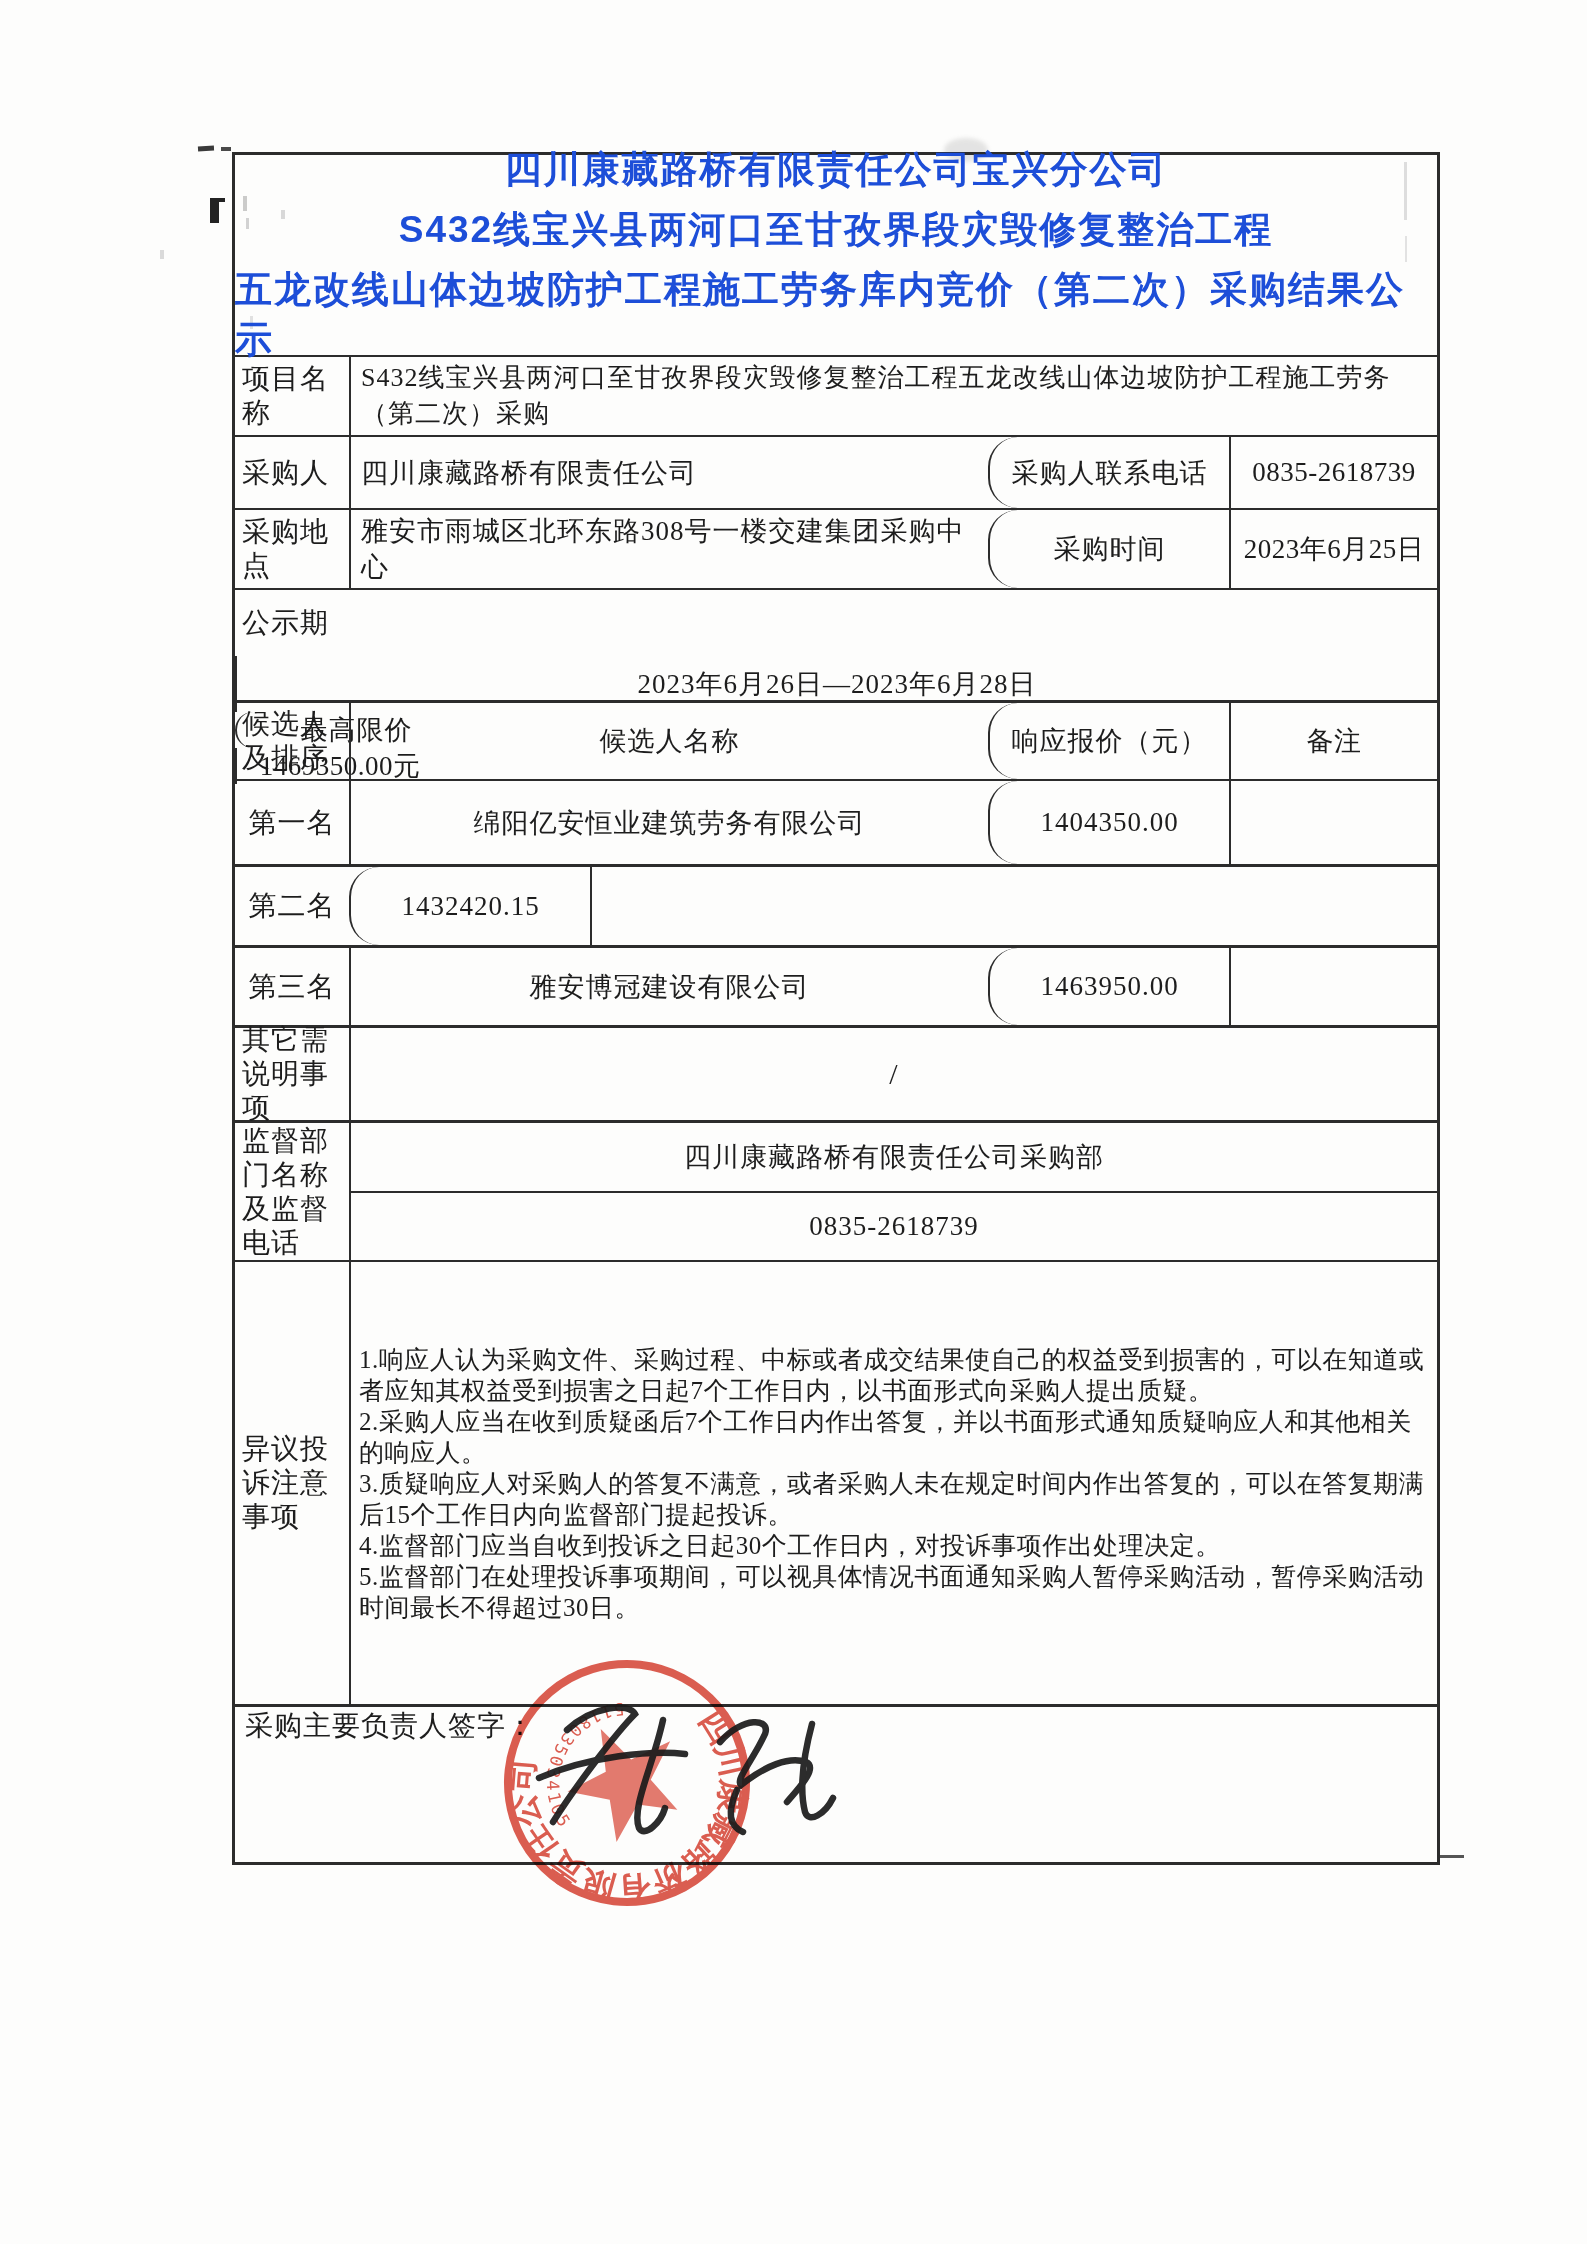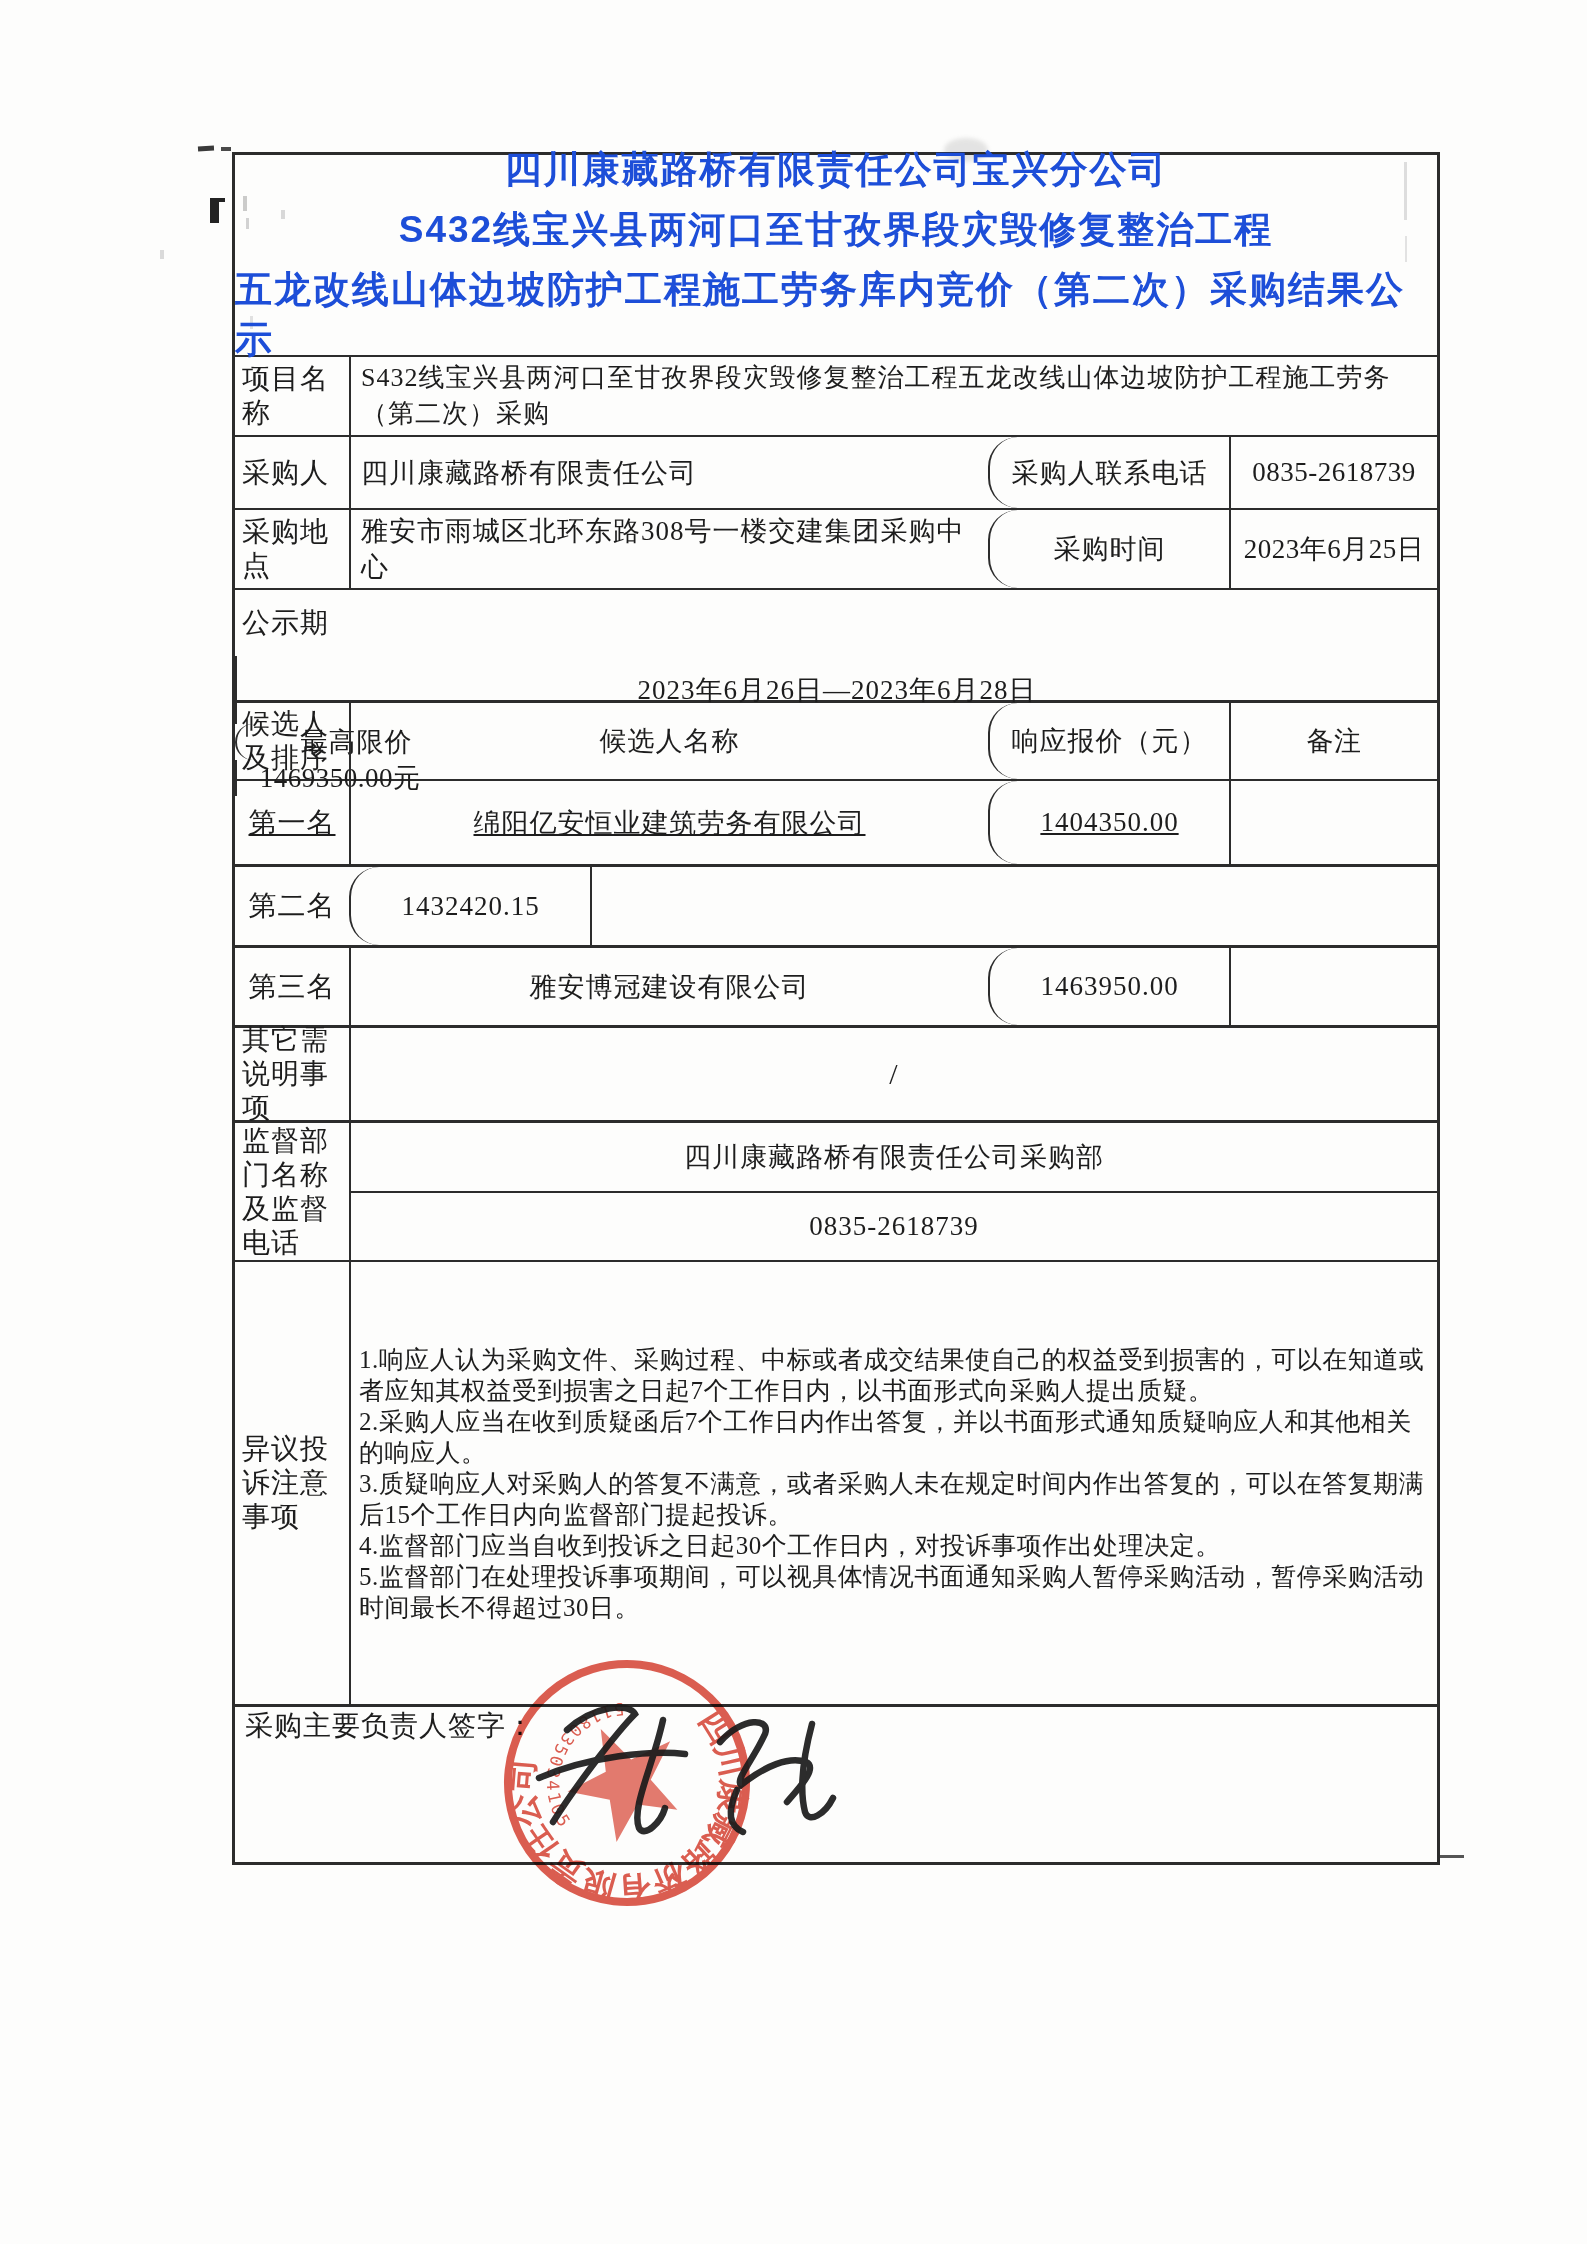--- a/index.html
+++ b/index.html
@@ -21,21 +21,21 @@
     font-weight:700; font-size:37px; letter-spacing:2px; color:#1d4ed8;
   }
   .row { display:flex; border-top:2.5px solid #2c2c2c; box-sizing:border-box; }
   .row.thick { border-top-width:3.5px; }
   .row > div { box-sizing:border-box; }
   .row > div + div { border-left:2.5px solid #2c2c2c; }
   .c1 {
     width:114px; flex:none; display:flex; align-items:center;
     padding:16px 7px; font-size:28px; line-height:34px; letter-spacing:1px;
   }
-  .c2 { flex:1; display:flex; align-items:center; padding:16px 10px; font-size:27px; letter-spacing:1px; }
+  .c2 { flex:1; display:flex; align-items:center; padding:10px 10px; font-size:27px; letter-spacing:1px; }
   .c3 { width:241px; flex:none; display:flex; align-items:center; justify-content:center; font-size:27px; letter-spacing:1px; text-align:center;border-radius:30px; }
   .c4 { width:208px; flex:none; display:flex; align-items:center; justify-content:center; font-size:27px; letter-spacing:.5px; text-align:center; }
   .center { justify-content:center; text-align:center; }
   .projval { font-size:26px; line-height:36px; }
   .slash { font-size:30px; }
   .supcol { flex:1; display:flex; flex-direction:column; }
   .supcol > div { flex:1; display:flex; align-items:center; justify-content:center; font-size:27px; letter-spacing:1px; }
   .supcol > div + div { border-top:2.5px solid #2c2c2c; }
   .objcol {
     flex:1; display:flex; flex-direction:column; justify-content:center;
@@ -108,21 +108,21 @@
 
     <div class="row thick" style="height:79px;">
       <div class="c1">
           <span>候选人及排序</span>
         </div>
       <div class="c2 center">候选人名称</div>
       <div class="c3">响应报价（元）</div>
       <div class="c4">备注</div>
     </div>
 
-    <div class="row" style="height:85px;text-decoration:underline;">
+    <div class="row" style="height:85px;">
       <div class="c1 center">第一名</div>
       <div class="c2 center">绵阳亿安恒业建筑劳务有限公司</div>
       <div class="c3">1404350.00</div>
       <div class="c4"></div>
     </div>
 
     <div class="row thick" style="height:81px;">
       <div class="c1 center">第二名</div>
       <div class="c3">1432420.15</div>
       <div class="c4"></div>

